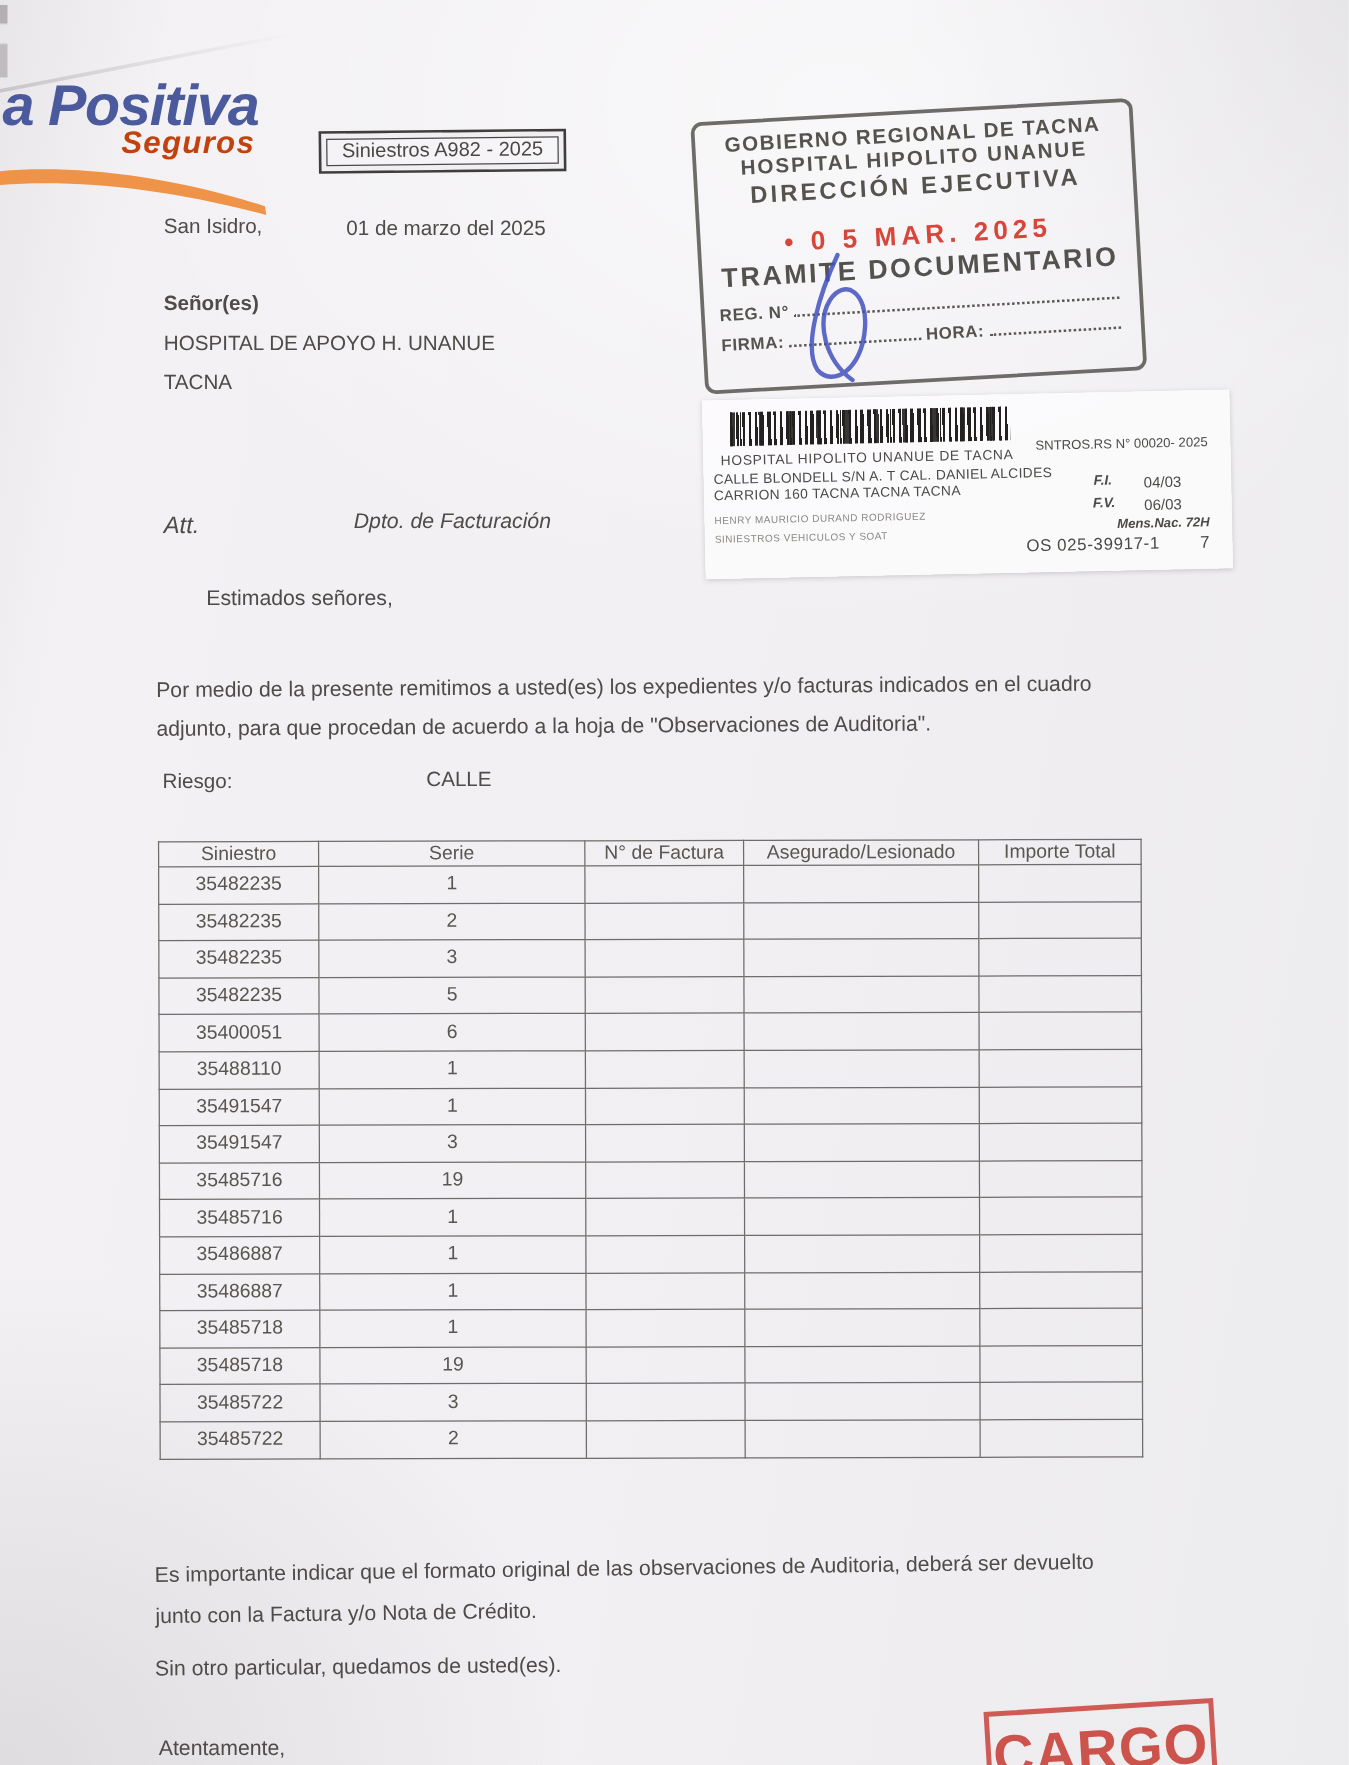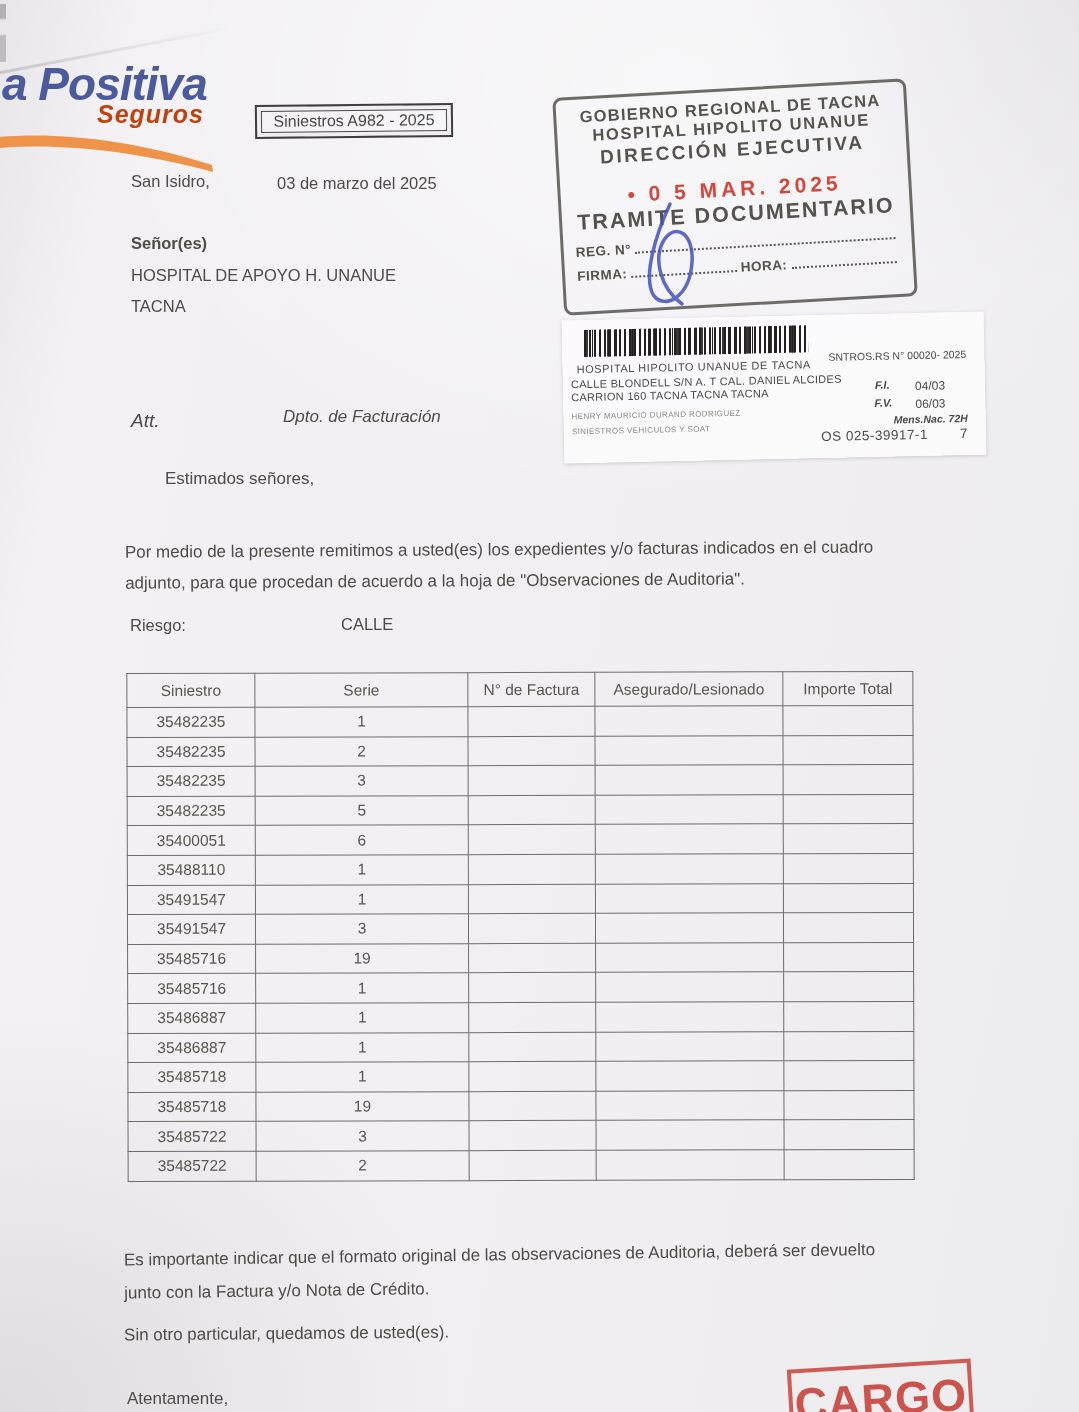--- a/index.html
+++ b/index.html
@@ -87,21 +87,21 @@
   .para{ left:125px; top:534px; width:770px; font-size:17px; line-height:31px;
     transform:rotate(-0.4deg); }
   .riesgo-label{ left:130px; top:616px; font-size:16.5px; }
   .riesgo-value{ left:341px; top:615px; font-size:16.5px; }
 
   
   .tbl-wrap{ left:127px; top:672px; transform:rotate(-0.15deg); }
   table{ border-collapse:collapse; table-layout:fixed; width:786px; }
   th,td{ border:1.6px solid #6f6d69; font-weight:normal; font-size:15.5px;
     color:#595651; text-align:center; overflow:hidden; }
-  thead th{ height:34px; }
+  thead th{ height:20px; }
   tbody td{ height:29.6px; }
   col.c1{width:128px;} col.c2{width:213px;} col.c3{width:127px;}
   col.c4{width:188px;} col.c5{width:130px;}
 
   .note{ left:124px; top:1238px; width:790px; font-size:17px; line-height:33px;
     transform:rotate(-0.8deg); }
   .closing{ left:124px; top:1324px; font-size:17px; transform:rotate(-0.5deg); }
   .signoff{ left:127px; top:1389px; font-size:17px; }
 
   .cargo{ left:789px; top:1364px; width:184px; height:78px;
@@ -118,21 +118,21 @@
 
 <div class="abs logo-brand">a Positiva</div>
 <div class="abs logo-sub">Seguros</div>
 <svg class="abs swoosh" width="214" height="42" viewBox="0 0 214 42">
   <path d="M0,6 C55,1 130,8 212,34 L213,41 C135,20 60,12 0,17 Z" fill="#ee9347"></path>
 </svg>
 
 <div class="abs ref-box">Siniestros A982 - 2025</div>
 
 <div class="abs dateline-city">San Isidro,</div>
-<div class="abs dateline-date">03 de marzo del 2025</div>
+<div class="abs dateline-date">01 de marzo del 2025</div>
 
 <div class="abs recipient">
   <div class="sal">Señor(es)</div>
   <div>HOSPITAL DE APOYO H. UNANUE</div>
   <div>TACNA</div>
 </div>
 
 <div class="abs stamp">
   <div class="s1">GOBIERNO REGIONAL DE TACNA</div>
   <div class="s2">HOSPITAL HIPOLITO UNANUE</div>

